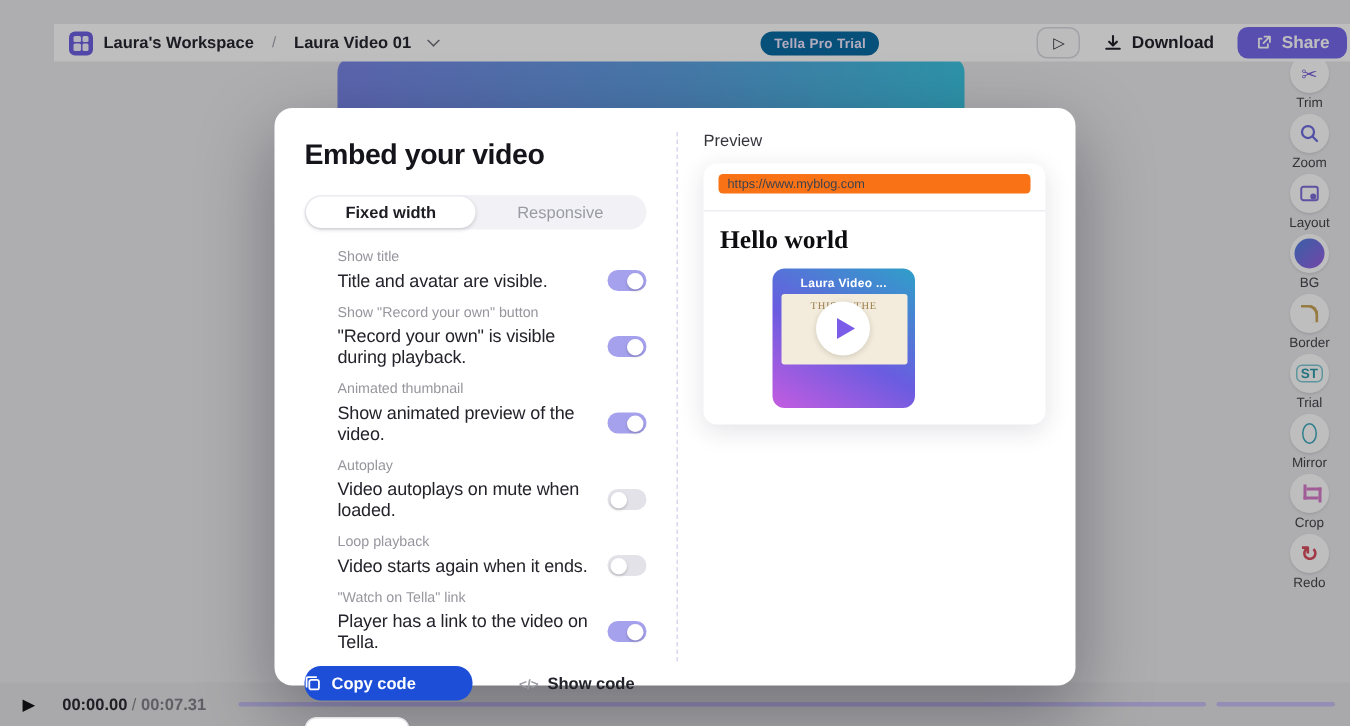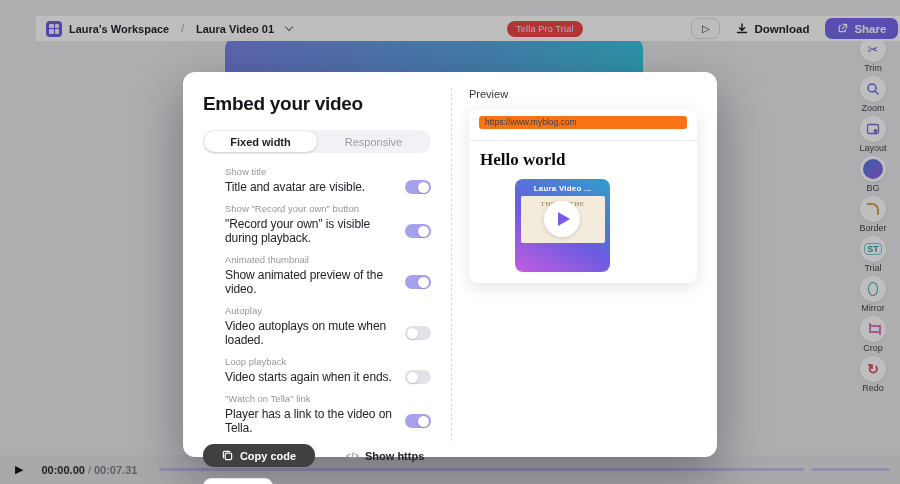--- a/index.html
+++ b/index.html
@@ -10,21 +10,21 @@
   .topbar { position:absolute; left:0; top:16px; width:900px; height:25px; background:#ffffff;
             display:flex; align-items:center; padding:0 10px; z-index:10;margin-left:36px; }
   .logo { width:16px; height:16px; border-radius:4px; background:#6a5ce0; margin-right:7px;
           display:grid; grid-template-columns:1fr 1fr; grid-template-rows:1fr 1fr; gap:1px; padding:3px; }
   .logo i { background:#ffffff; border-radius:1px; opacity:.9; }
   .ws-name { font-size:11px; font-weight:700; color:#22222a; }
   .crumb-sep { font-size:10px; color:#a0a0a8; margin:0 12px; }
   .vid-name { font-size:11px; font-weight:700; color:#22222a; }
   .chev { width:6px; height:6px; border-right:1.5px solid #6a6a72; border-bottom:1.5px solid #6a6a72;
           transform:rotate(45deg); margin-left:12px; margin-top:-3px; }
-  .trial-badge { margin-left:215px; background:#ef4444; color:#efe6ff; font-size:9px; font-weight:400;
+  .trial-badge { margin-left:215px; background:#0369a1; color:#efe6ff; font-size:9px; font-weight:700;
                  padding:3px 9px; border-radius:9px; letter-spacing:.2px; }
   .topbar-right { margin-left:auto; display:flex; align-items:center; }
   .play-btn { width:29px; height:21px; background:#fdfdfd; border:1px solid #d9d9de; border-radius:7px;
               display:flex; align-items:center; justify-content:center; font-size:10px; color:#2a2a30; }
   .dl-group { display:flex; align-items:center; margin-left:16px; }
   .dl-group svg { margin-right:6px; }
   .dl-label { font-size:11.5px; font-weight:700; color:#1d1d24; }
   .share-btn { margin-left:16px; height:21px; padding:0 12px; background:#7266ea; border-radius:7px;
                display:flex; align-items:center; color:#fff; }
   .share-btn svg { margin-right:6px; }
@@ -89,22 +89,22 @@
   .opt-label { font-size:9.5px; color:#96969e; margin-bottom:3px; }
   .opt-row { display:flex; align-items:center; justify-content:space-between; }
   .opt-desc { font-size:12px; font-weight:400; color:#23232b; letter-spacing:-.1px; }
   .toggle { width:26px; height:14px; border-radius:7px; background:#e2e2e8; position:relative; flex:0 0 auto; }
   .toggle .knob { position:absolute; top:1.5px; left:2px; width:11px; height:11px; border-radius:50%;
                   background:#ffffff; box-shadow:0 1px 2px rgba(0,0,0,.2); }
   .toggle.on { background:#a6a1ed; }
   .toggle.on .knob { left:auto; right:2px; }
 
   .code-row { margin-top:3px; display:flex; align-items:center; }
-  .copy-btn { width:112px; height:23px; background:#404040; border-radius:11px; display:flex; align-items:center;
-              justify-content:center; color:#fff; }
+  .copy-btn { width:112px; height:23px; background:#1d4ed8; border-radius:11px; display:flex; align-items:center;
+              color:#fff; }
   .copy-btn svg { margin-right:7px; }
   .copy-label { font-size:11px; font-weight:700; color:#ffffff; }
   .showcode { margin-left:31px; display:flex; align-items:center; }
   .code-glyph { font-size:9px; font-weight:700; color:#9a9aa2; margin-right:6px; }
   .showcode-label { font-size:11px; font-weight:700; color:#23232b; }
 
   .back-btn { margin-top:11px; display:inline-flex; align-items:center; height:22px; padding:0 12px;
               background:#ffffff; border:1px solid #e4e4e8; border-radius:8px; box-shadow:0 1px 2px rgba(0,0,0,.06); }
   .back-arrow { font-size:11px; color:#8a8a90; margin-right:7px; }
   .back-label { font-size:11px; font-weight:600; color:#2a2a30; }
@@ -313,21 +313,21 @@
     <div class="code-row">
       <div class="copy-btn">
         <svg width="11" height="11" viewBox="0 0 12 12">
           <rect x="3.5" y="3.5" width="7" height="7" rx="1.5" stroke="#ffffff" stroke-width="1.3" fill="none"></rect>
           <path d="M8.5 1.5h-6a1 1 0 0 0-1 1v6" stroke="#ffffff" stroke-width="1.3" fill="none" stroke-linecap="round"></path>
         </svg>
         <span class="copy-label">Copy code</span>
       </div>
       <div class="showcode">
         <span class="code-glyph">&lt;/&gt;</span>
-        <span class="showcode-label">Show https</span>
+        <span class="showcode-label">Show code</span>
       </div>
     </div>
 
     <div class="back-btn">
       <span class="back-arrow">←</span>
       <span class="back-label">Back</span>
     </div>
   </div>
 
   <div class="modal-divider"></div>

